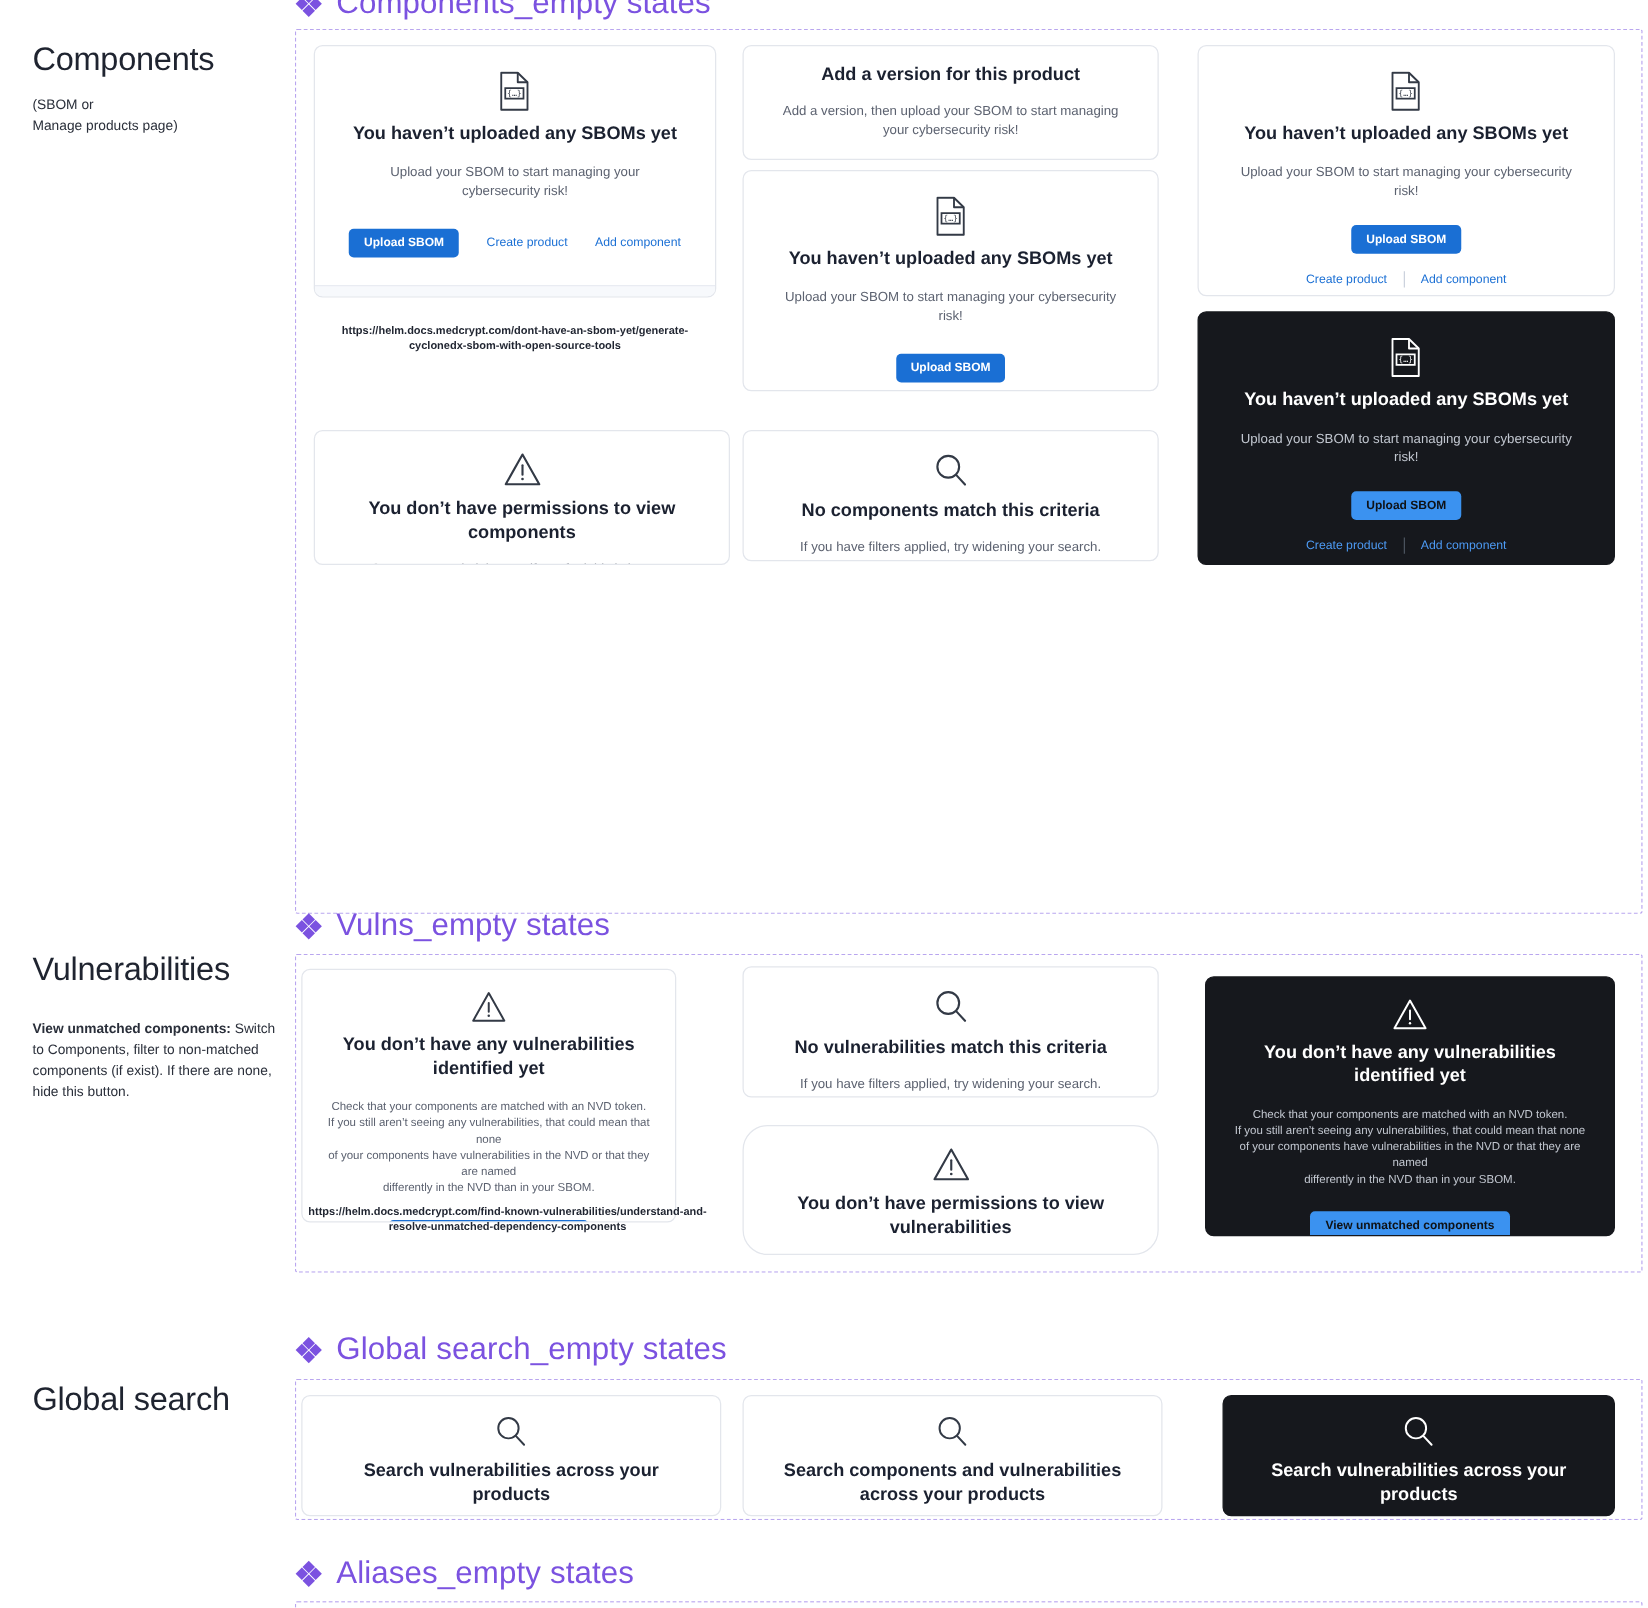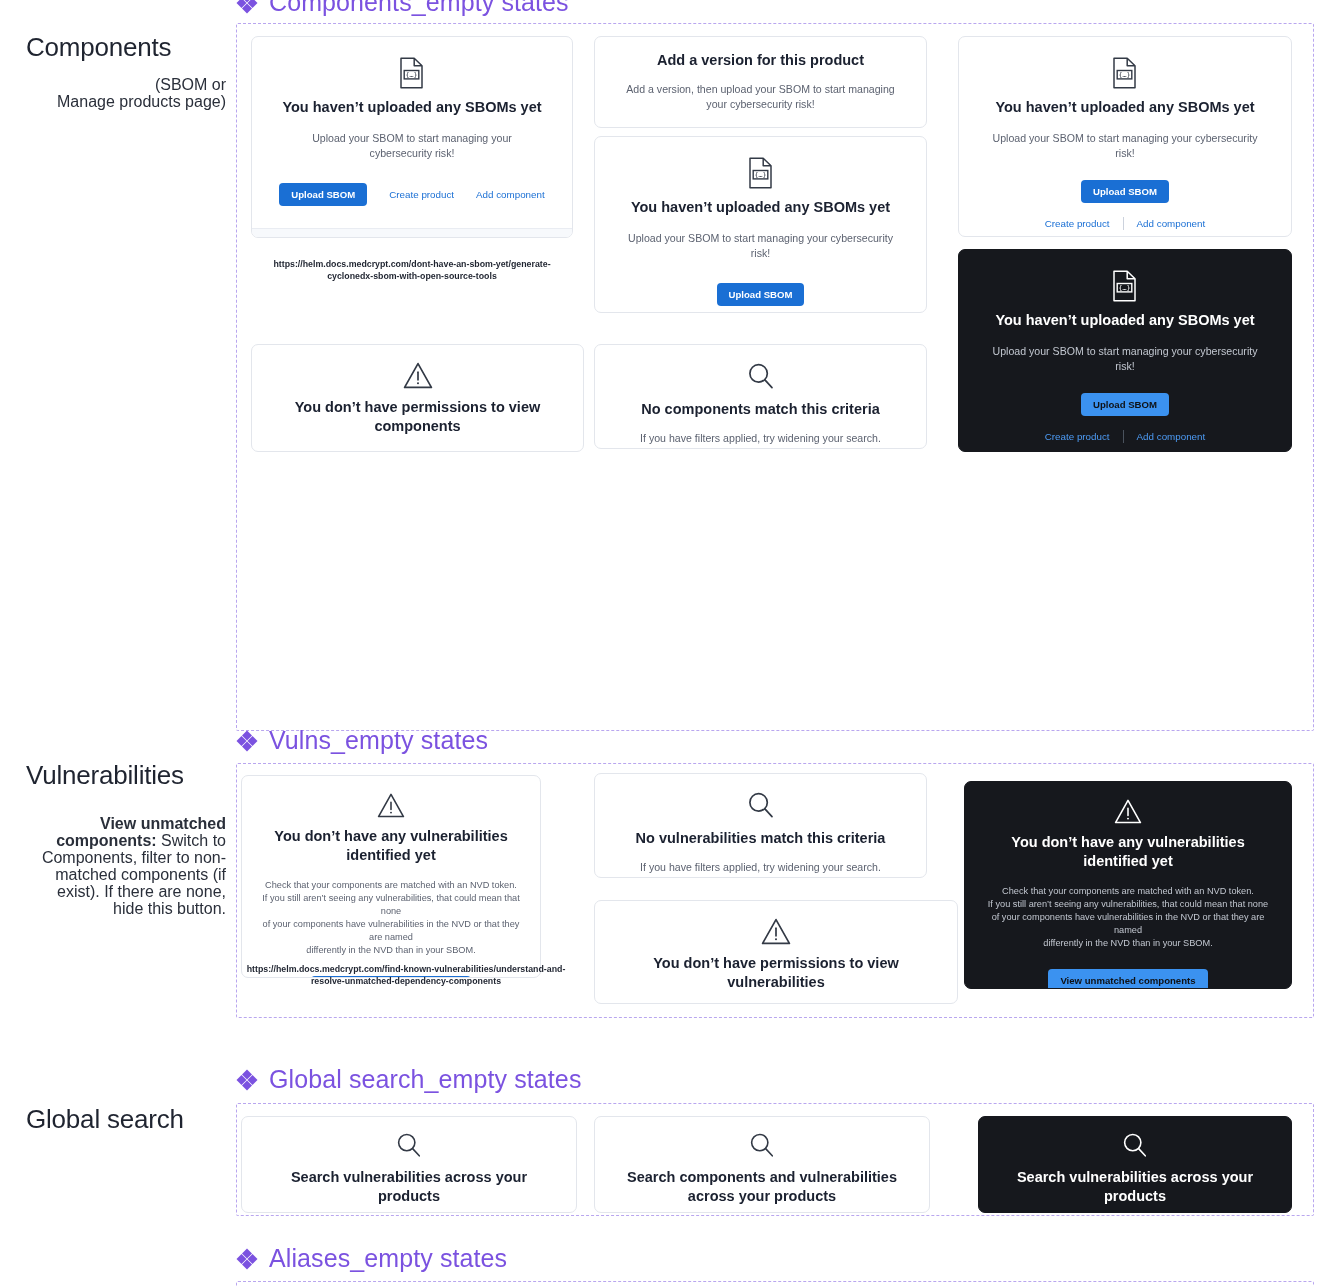--- a/index.html
+++ b/index.html
@@ -29,21 +29,21 @@
     border-radius:2px;
   }
 
   .row-label{
     position:absolute;
     font-size:26px; font-weight:400; color:#1f2430;
     letter-spacing:-.2px;
   }
   .row-sub{
     position:absolute;
-    font-size:16px; line-height:17px; color:#2a2f3a; font-weight:400;text-align:right;
+    font-size:11px; line-height:17px; color:#2a2f3a; font-weight:400;
   }
   .row-sub b{ font-weight:700; }
 
   .url-note{
     position:absolute;
     font-size:8.8px; line-height:12px; font-weight:700;
     color:#1f2430; text-align:center;
   }
 
   
@@ -307,21 +307,21 @@
 <div class="card" style="left:594px; top:773px; width:333px; height:105px;">
   <div class="card-body" style="padding:16px 22px;">
     <svg class="glyph" width="30" height="30" viewBox="0 0 30 30" style="color:#333a46">
         <use href="#ic-search"></use>
       </svg>
     <p class="card-title" style="margin-bottom:7px;">No vulnerabilities match this criteria</p>
     <p class="card-desc">If you have filters applied, try widening your search.</p>
   </div>
 </div>
 
-<div class="card" style="left:594px; top:900px; width:364px; height:104px;">
+<div class="card" style="left:594px; top:900px; width:333px; height:104px;border-radius:20px;">
   <div class="card-body" style="padding:16px 22px;">
     <svg class="glyph" width="30" height="28" viewBox="0 0 30 28" style="color:#333a46">
         <use href="#ic-warn"></use>
       </svg>
     <p class="card-title" style="margin-bottom:7px;">You don’t have permissions to view vulnerabilities</p>
     <p class="card-desc">Contact your administrator if you feel this is in error.</p>
   </div>
 </div>
 
 <div class="card dark" style="left:964px; top:781px; width:328px; height:208px;">

